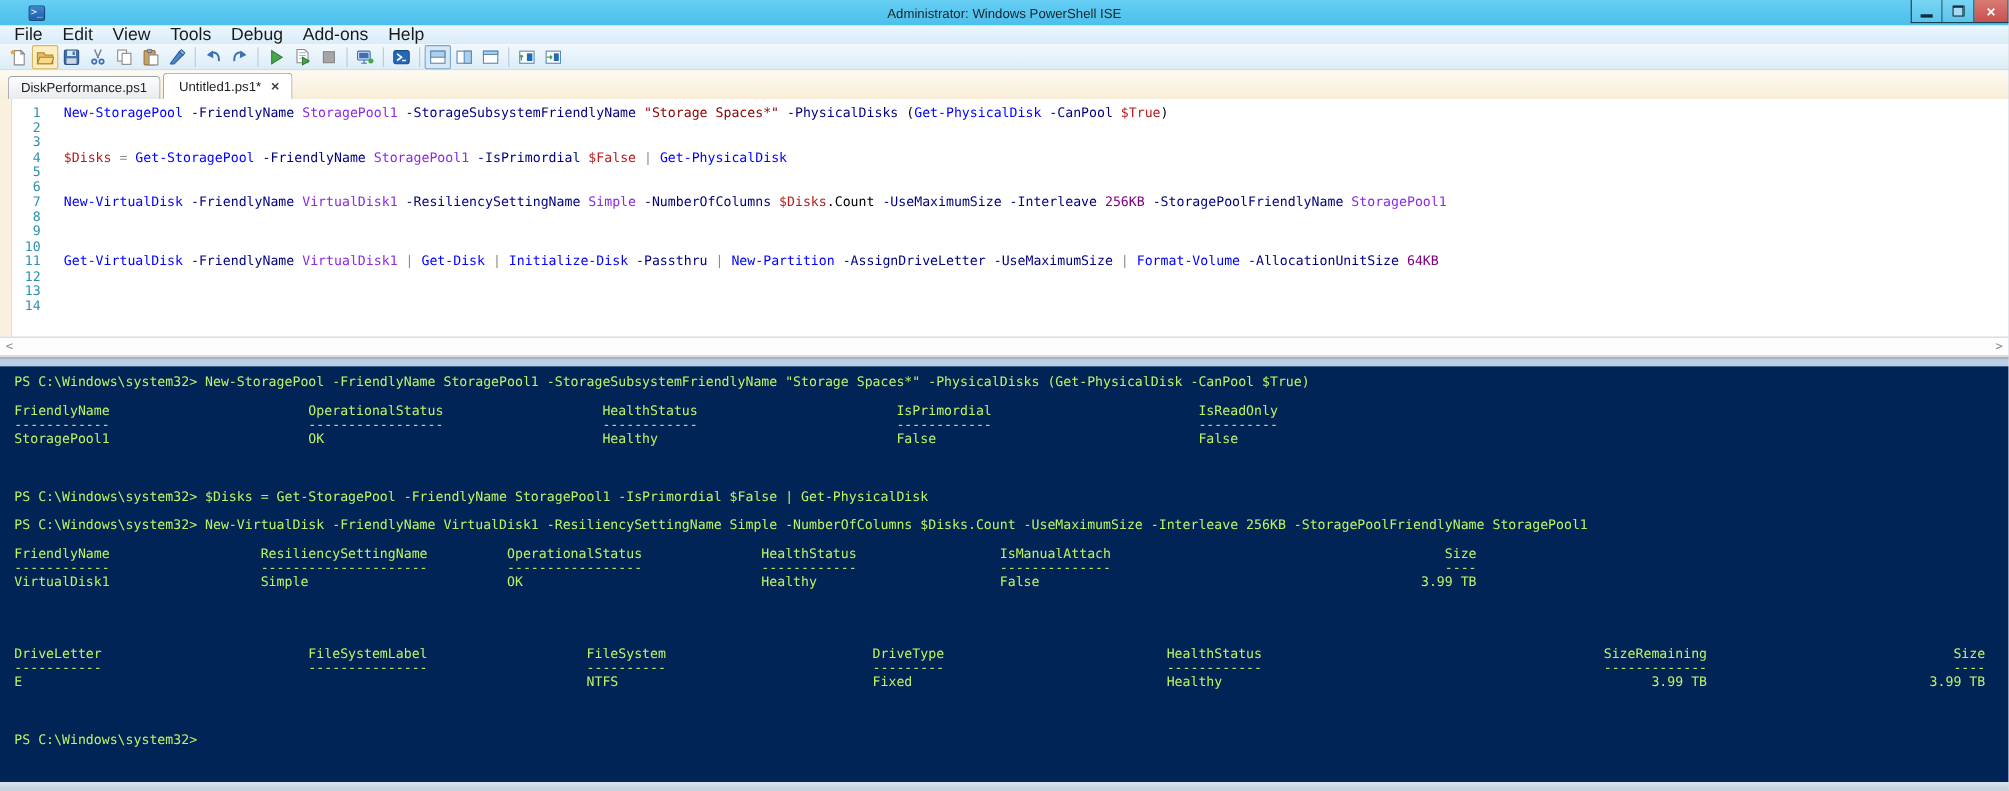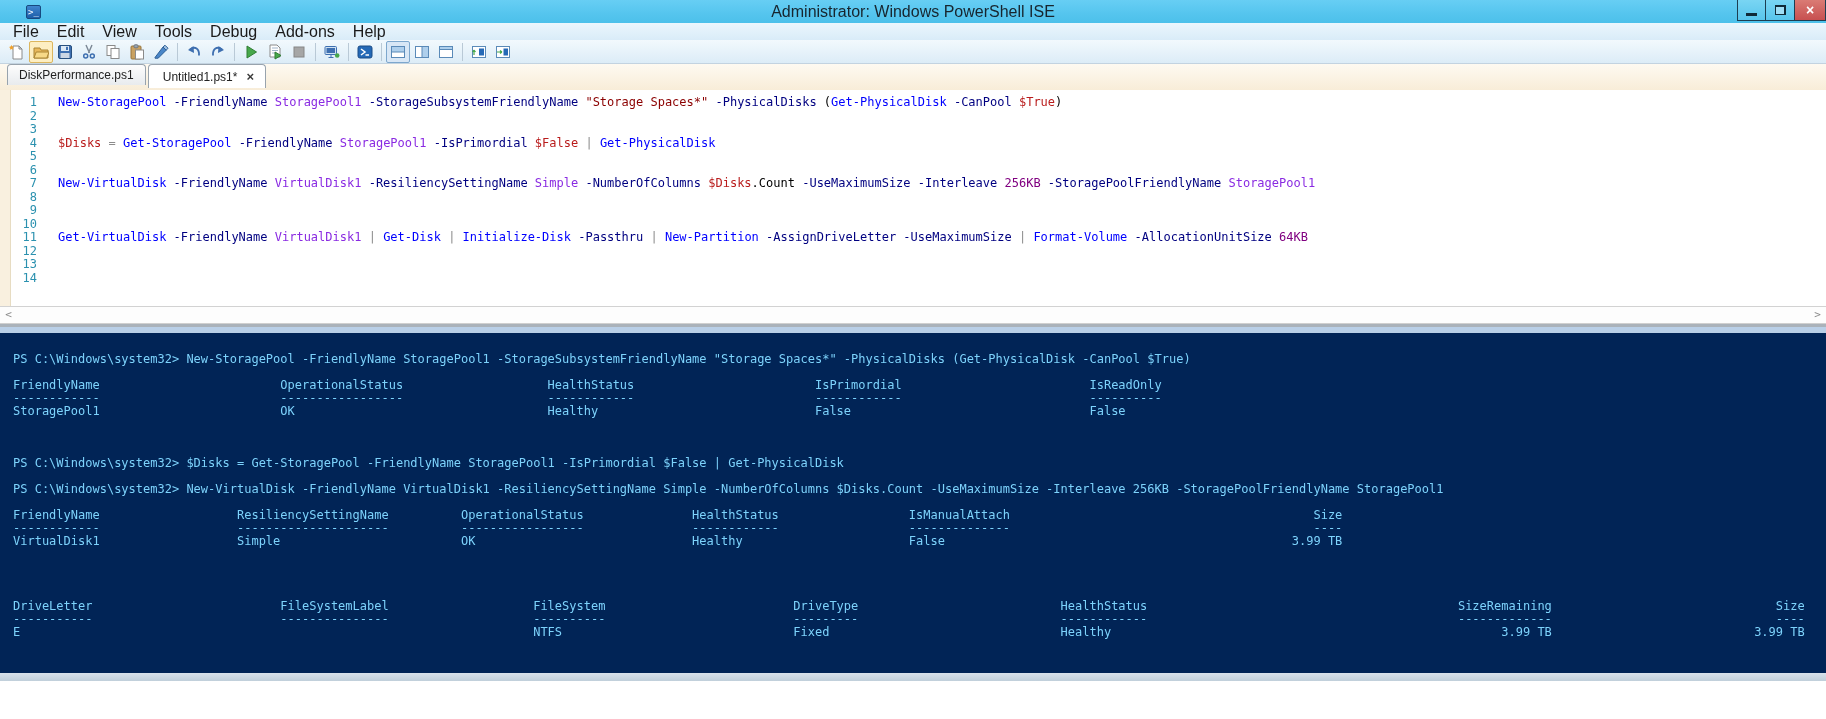--- a/index.html
+++ b/index.html
@@ -7,21 +7,21 @@
               font-family:"Liberation Sans", sans-serif; }
 
   
   .titlebar { height:23px; background:linear-gradient(#67cef4,#55c5ee 60%,#4cc0ea);
               position:relative; display:flex; align-items:center; }
   .ps-app-icon { width:15px; height:14px; margin-left:26px; border-radius:2px;
                  background:linear-gradient(#3f86cf,#1d5ea8); border:1px solid #17497f;
                  color:#fff; font-size:9px; line-height:12px; text-align:center;
                  font-family:"DejaVu Sans Mono", monospace; }
   .title-text { position:absolute; left:50%; transform:translateX(-50%);
-                font-size:16px; color:#17252e; white-space:nowrap; }
+                font-size:12px; color:#17252e; white-space:nowrap; }
   .win-buttons { position:absolute; right:0; top:0; display:flex; }
   .win-btn { width:29px; height:21px; border:1px solid #1c3e52; border-top:none;
              display:flex; align-items:center; justify-content:center;
              background:linear-gradient(#79d5f3,#58c5ec); }
   .win-btn + .win-btn { border-left:none; }
   .glyph-min { width:11px; height:3px; background:#102a38; margin-top:8px; }
   .glyph-restore { position:relative; width:11px; height:10px; }
   .glyph-restore::before { content:""; position:absolute; right:0; top:0; width:8px; height:7px;
                            border:1px solid #102a38; border-top-width:2px; background:transparent; }
   .glyph-restore::after  { content:""; position:absolute; left:0; bottom:0; width:8px; height:7px;
@@ -40,21 +40,21 @@
   .tb-btn { width:24px; height:22px; display:flex; align-items:center; justify-content:center;
             border:1px solid transparent; border-radius:2px; }
   .tb-btn.highlighted { background:#fdeec2; border-color:#dcb65e; }
   .tb-btn.selected { background:#d8e7f6; border-color:#7da7cd; }
   .tb-ic { width:16px; height:16px; display:block; }
   .tb-ic svg { width:16px; height:16px; display:block; }
   .tb-sep { width:1px; height:18px; background:#b9c9d6; margin:0 4px; }
 
   
   .tabrow { height:26px; background:linear-gradient(#fefaf1,#f8edd8);
-            display:flex; align-items:flex-start; padding-left:7px; }
+            display:flex; align-items:flex-end; padding-left:7px; }
   .tab { height:21px; display:flex; align-items:center; padding:0 11px;
          font-size:12px; color:#222; border:1px solid #98a3ad; border-bottom:none;
          border-radius:4px 4px 0 0; background:linear-gradient(#fdfdfd,#e8ebee);
          margin-right:2px; white-space:nowrap; }
   .tab.active { height:24px; background:#fff; position:relative; z-index:2;padding-left:14px; }
   .tab-close { margin-left:9px; color:#3a3a3a; font-size:13px; font-weight:bold; line-height:1; }
 
   
   .editor { height:216px; background:#fff; position:relative; display:flex;
             font-family:"DejaVu Sans Mono", monospace; font-size:12px; line-height:13.5px; }
@@ -73,21 +73,21 @@
   .hscroll-arrow { position:absolute; top:0; width:17px; height:16px; color:#8a8a8a;
                    font-size:11px; line-height:16px; text-align:center;
                    font-family:"DejaVu Sans Mono", monospace; }
   .hscroll-arrow.left { left:0; } .hscroll-arrow.right { right:0; }
 
   
   .splitter-gray { height:3px; background:#aab2ba; }
   .splitter-blue { height:6px; background:#b9cfe7; }
 
   
-  .console { height:340px; background:#012456; color:#7dd3fc; padding:20px 0 0 13px;
+  .console { height:378px; background:#012456; color:#bef264; padding:8px 0 0 13px;
              font-family:"DejaVu Sans Mono", monospace; font-size:12px; line-height:13px;
              overflow:hidden; }
   .cons-line { white-space:pre; height:13px; }
 
   
   .bottomstrip { height:8px; background:linear-gradient(#d8e2eb,#c0cfda); }
 </style>
 </head>
 <body>
 

